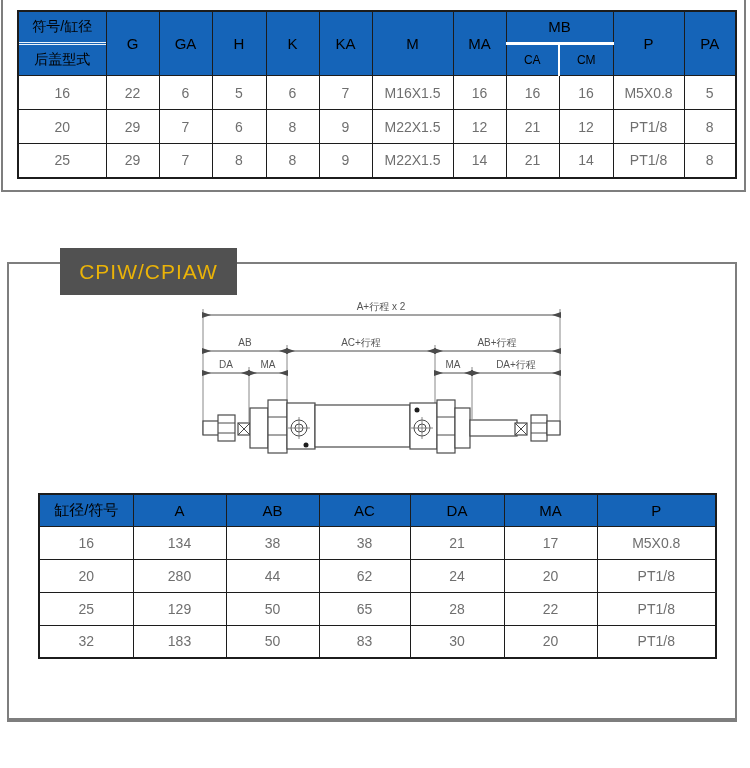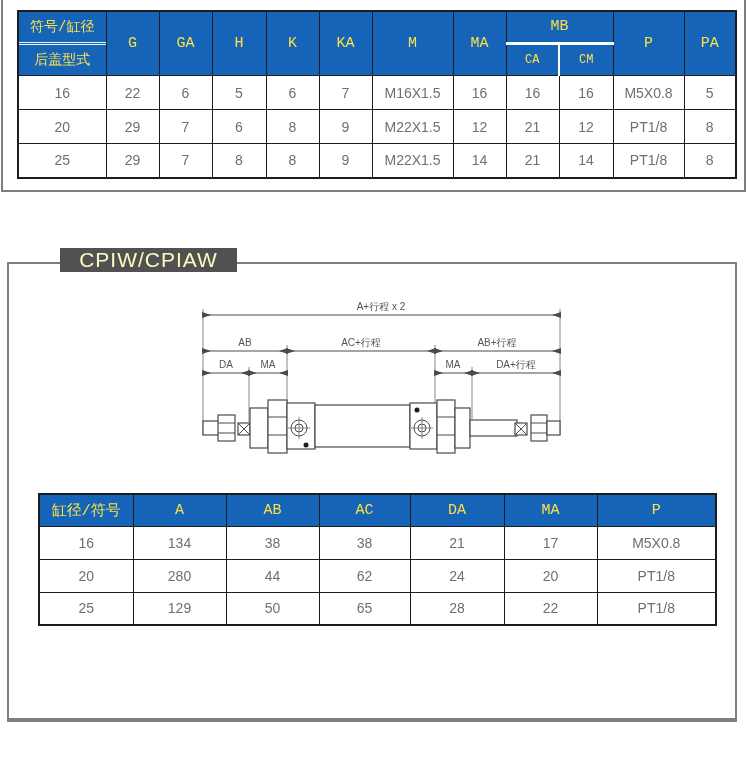--- a/index.html
+++ b/index.html
@@ -13,35 +13,35 @@
   
   .frame1{
     position:absolute;left:1px;top:-4px;width:745px;height:196px;
     border:2px solid #7e7e7e;border-top:none;background:#fff;box-sizing:border-box;
   }
   .frame2{
     position:absolute;left:7px;top:262px;width:730px;height:460px;
     border:2px solid #7e7e7e;border-bottom-width:4px;background:#fff;box-sizing:border-box;
   }
   .model-label{
-    position:absolute;left:60px;top:248px;width:177px;height:24px;
-    background:#515151;color:#fef9c3;font-size:21px;letter-spacing:1px;
-    display:flex;justify-content:center;font-weight:400;
+    position:absolute;left:60px;top:248px;width:177px;height:47px;
+    background:#515151;color:#eab308;font-size:21px;letter-spacing:1px;
+    display:flex;align-items:center;justify-content:center;font-weight:400;
   }
 
   
   table{border-collapse:collapse;table-layout:fixed;background:#fff;}
   .spec-table{position:absolute;}
   .spec-table th,.spec-table td{
     border:1px solid #1c1c1c;text-align:center;vertical-align:middle;
     padding:0;overflow:hidden;white-space:nowrap;
   }
   .spec-table{border:2px solid #1c1c1c;}
   .spec-table th{
-    background:#1564b8;color:#fde047;font-weight:400;font-size:15px;font-family:Liberation Mono, monospace;
+    background:#1564b8;color:#000000;font-weight:400;font-size:15px;
   }
   .spec-table td{color:#6f6f6f;font-size:14px;}
 
   
   #table1{left:17px;top:10px;width:718px;}
   #table1 thead tr{height:31px;}
   #table1 tbody tr{height:34px;}
   #table1 th.corner{padding:0;}
   #table1 .corner-top,#table1 .corner-bottom{
     height:30px;display:flex;align-items:center;justify-content:center;font-size:14px;
@@ -293,16 +293,25 @@
       </tr>
       <tr>
         <td>25</td>
           <td>129</td>
         <td>50</td>
           <td>65</td>
         <td>28</td>
           <td>22</td>
         <td>PT1/8</td>
       </tr>
+      <tr>
+        <td>32</td>
+          <td>183</td>
+        <td>50</td>
+          <td>83</td>
+        <td>30</td>
+          <td>20</td>
+        <td>PT1/8</td>
+      </tr>
     </tbody>
   </table>
 
 </div>
 
 </body></html>

